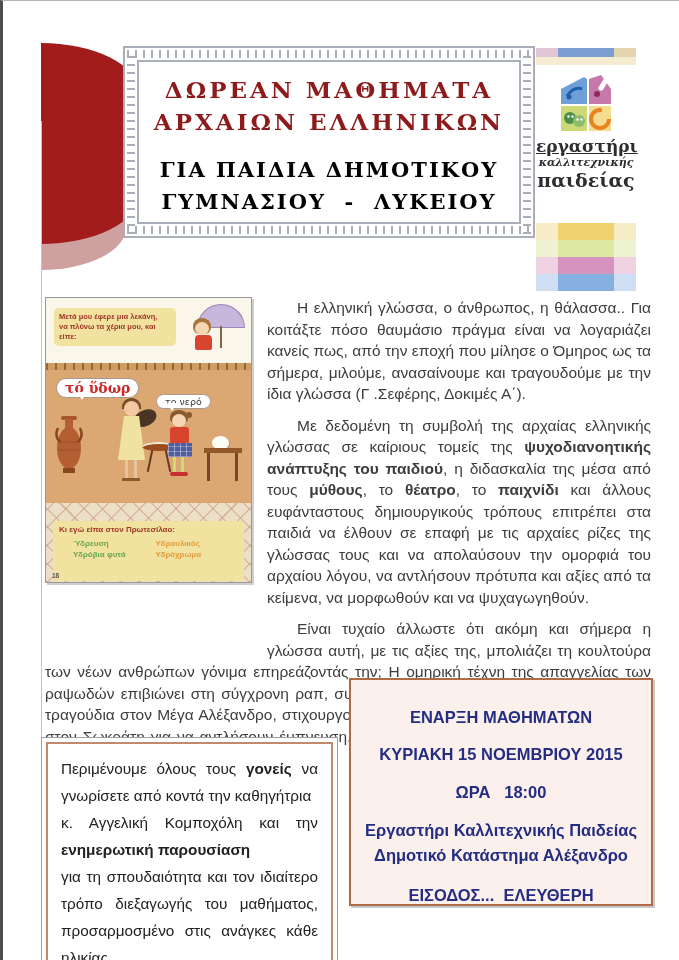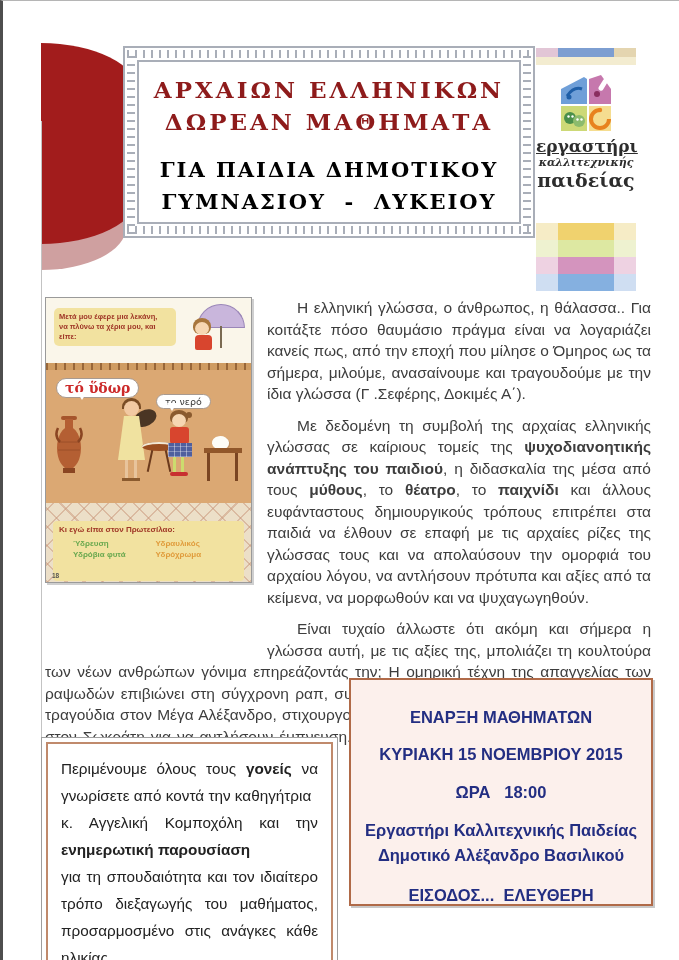--- a/index.html
+++ b/index.html
@@ -153,22 +153,22 @@
   <div class="deco-circle-light"></div>
   <div class="deco-circle-dark"></div>
   <div class="left-rule"></div>
 
   <div class="header-frame">
     <div class="teeth-top"></div>
     <div class="teeth-bottom"></div>
     <div class="teeth-left"></div>
     <div class="teeth-right"></div>
     <div class="header-inner">
+      <div class="title-line">ΔΩΡΕΑΝ ΜΑΘΗΜΑΤΑ</div>
       <div class="title-line">ΑΡΧΑΙΩΝ ΕΛΛΗΝΙΚΩΝ</div>
-      <div class="title-line">ΔΩΡΕΑΝ ΜΑΘΗΜΑΤΑ</div>
       <div class="subtitle-group">
         <div class="subtitle-line">ΓΙΑ ΠΑΙΔΙΑ ΔΗΜΟΤΙΚΟΥ</div>
         <div class="subtitle-line">ΓΥΜΝΑΣΙΟΥ  -  ΛΥΚΕΙΟΥ</div>
       </div>
     </div>
   </div>
 
   <div class="logo">
     <div class="logo-stripes-top">
       <div class="stripe-row lst-1">
@@ -320,17 +320,17 @@
     <div class="invite-inner">
       <div class="invite-text"><span>Περιμένουμε όλους τους </span><span class="bold">γονείς</span><span> να γνωρίσετε από κοντά την καθηγήτρια</span><br><span>κ. Αγγελική Κομποχόλη και την </span><span class="bold">ενημερωτική παρουσίαση</span><br><span>για τη σπουδαιότητα και τον ιδιαίτερο τρόπο διεξαγωγής του μαθήματος, προσαρμοσμένο στις ανάγκες κάθε ηλικίας.</span></div>
     </div>
   </div>
 
   <div class="event-box">
     <div class="event-line ev1">ΕΝΑΡΞΗ ΜΑΘΗΜΑΤΩΝ</div>
     <div class="event-line ev2">ΚΥΡΙΑΚΗ 15 ΝΟΕΜΒΡΙΟΥ 2015</div>
     <div class="event-line ev3">ΩΡΑ   18:00</div>
     <div class="event-line ev4">Εργαστήρι Καλλιτεχνικής Παιδείας</div>
-    <div class="event-line ev5">Δημοτικό Αλέξανδρο Βασιλικού</div>
+    <div class="event-line ev5">Δημοτικό Κατάστημα Αλέξανδρο</div>
     <div class="event-line ev6">ΕΙΣΟΔΟΣ...  ΕΛΕΥΘΕΡΗ</div>
   </div>
 
 </div>
 
 </body></html>

